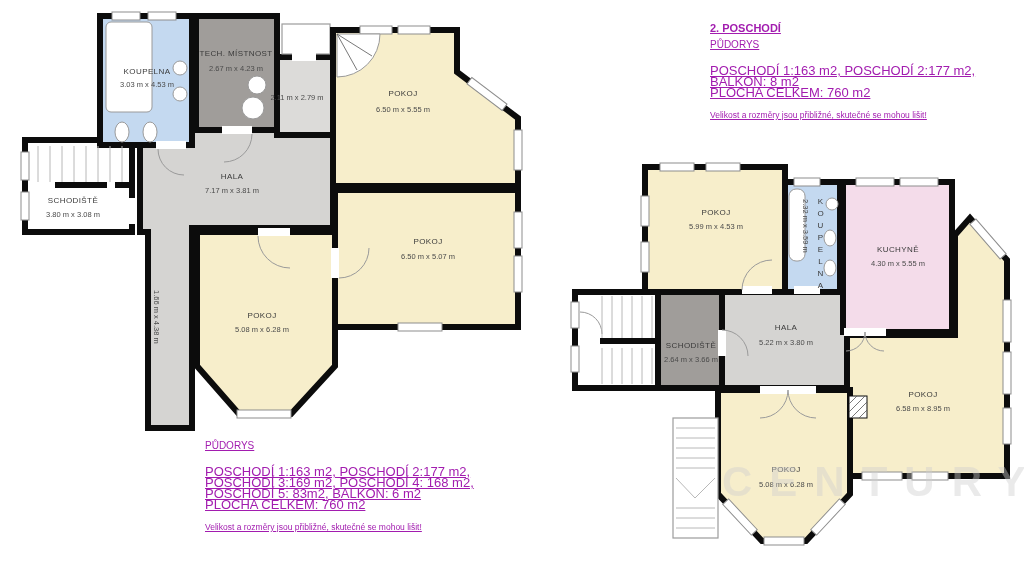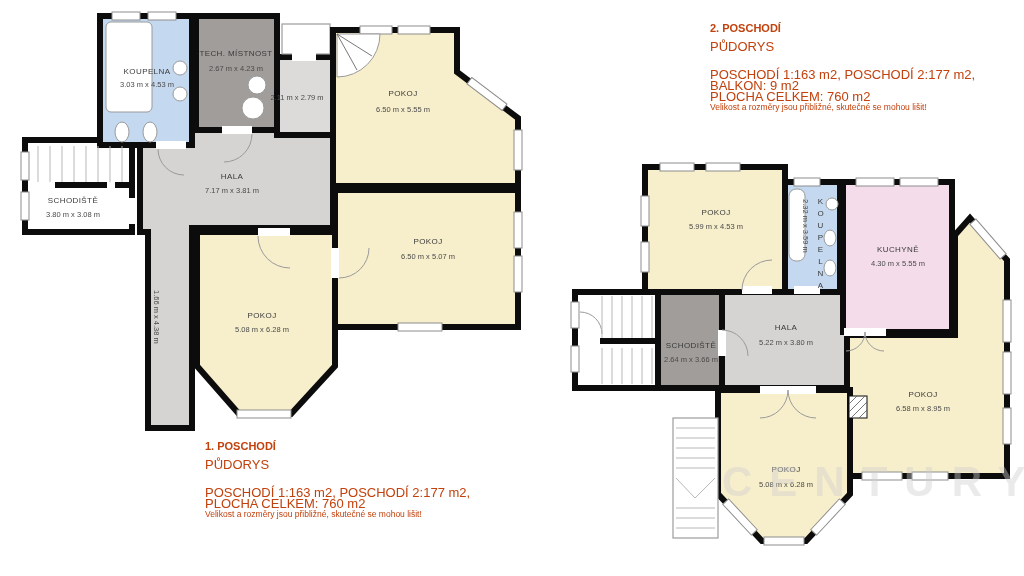--- a/index.html
+++ b/index.html
@@ -9,25 +9,25 @@
   .wall{stroke:#0c0c0c;stroke-width:6;stroke-linejoin:miter;}
   .thin{fill:#fff;stroke:#9c9c9c;stroke-width:1.2;}
   .win{fill:#fff;stroke:#8d8d8d;stroke-width:1;}
   .fix{fill:#fff;stroke:#9a9a9a;stroke-width:1;}
   .door{fill:none;stroke:#9a9a9a;stroke-width:1;}
   .gap{fill:#fff;}
   .tread{stroke:#b8b8b8;stroke-width:1;fill:none;}
   .hatch{stroke:#555;stroke-width:0.8;fill:none;}
   .rn{font-size:8px;fill:#3a3a3a;text-anchor:middle;letter-spacing:.4px;}
   .rd{font-size:7.5px;fill:#4b4b4b;text-anchor:middle;}
-  .info-block{position:absolute;color:#c2410c;}
+  .info-block{position:absolute;color:#a21caf;text-decoration:underline;}
   .ib-title{font-size:11px;font-weight:bold;margin-bottom:5px;}
-  .ib-sub{font-size:13px;margin-bottom:15px;}
+  .ib-sub{font-size:10px;margin-bottom:15px;}
   .ib-line{font-size:13px;line-height:11px;}
-  .ib-disc{font-size:8.5px;margin-top:0;}
+  .ib-disc{font-size:8.5px;margin-top:12px;}
   .vlabel{position:absolute;writing-mode:vertical-rl;text-orientation:upright;
           font-size:8px;color:#3a3a3a;letter-spacing:3px;}
   .vdims{position:absolute;writing-mode:vertical-rl;font-size:7.5px;color:#4b4b4b;}
   .watermark{position:absolute;left:722px;top:458px;font-size:42px;font-weight:bold;
              letter-spacing:17px;color:#cfcfcf;opacity:.42;white-space:nowrap;}
 </style>
 </head>
 <body>
 
 <div class="canvas">
@@ -207,31 +207,31 @@
       <text class="rd" x="786" y="487">5.08 m x 6.28 m</text>
     </g>
   </g>
 </svg>
 
 <div class="vdims" style="left:152px;top:290px;">1.66 m x 4.38 m</div>
 <div class="vlabel" style="left:816px;top:197px;">KOUPELNA</div>
 <div class="vdims" style="left:801px;top:199px;">2.32 m x 3.59 m</div>
 
 <div class="info-block" style="left:205px;top:440px;width:330px;">
-  <div class="ib-title">1. POSCHODÍ</div>
   <div class="ib-sub">PŮDORYS</div>
   <div class="ib-line">POSCHODÍ 1:163 m2, POSCHODÍ 2:177 m2,</div>
+  <div class="ib-line">POSCHODÍ 3:169 m2, POSCHODÍ 4: 168 m2, POSCHODÍ 5: 83m2, BALKON: 6 m2</div>
   <div class="ib-line">PLOCHA CELKEM: 760 m2</div>
   <div class="ib-disc">Velikost a rozměry jsou přibližné, skutečné se mohou lišit!</div>
 </div>
 
 <div class="info-block" style="left:710px;top:22px;width:310px;">
   <div class="ib-title">2. POSCHODÍ</div>
   <div class="ib-sub">PŮDORYS</div>
   <div class="ib-line">POSCHODÍ 1:163 m2, POSCHODÍ 2:177 m2,</div>
-  <div class="ib-line">BALKON: 9 m2</div>
+  <div class="ib-line">BALKON: 8 m2</div>
   <div class="ib-line">PLOCHA CELKEM: 760 m2</div>
   <div class="ib-disc">Velikost a rozměry jsou přibližné, skutečné se mohou lišit!</div>
 </div>
 
 <div class="watermark">CENTURY 21</div>
 
 </div>
 
 </body></html>

